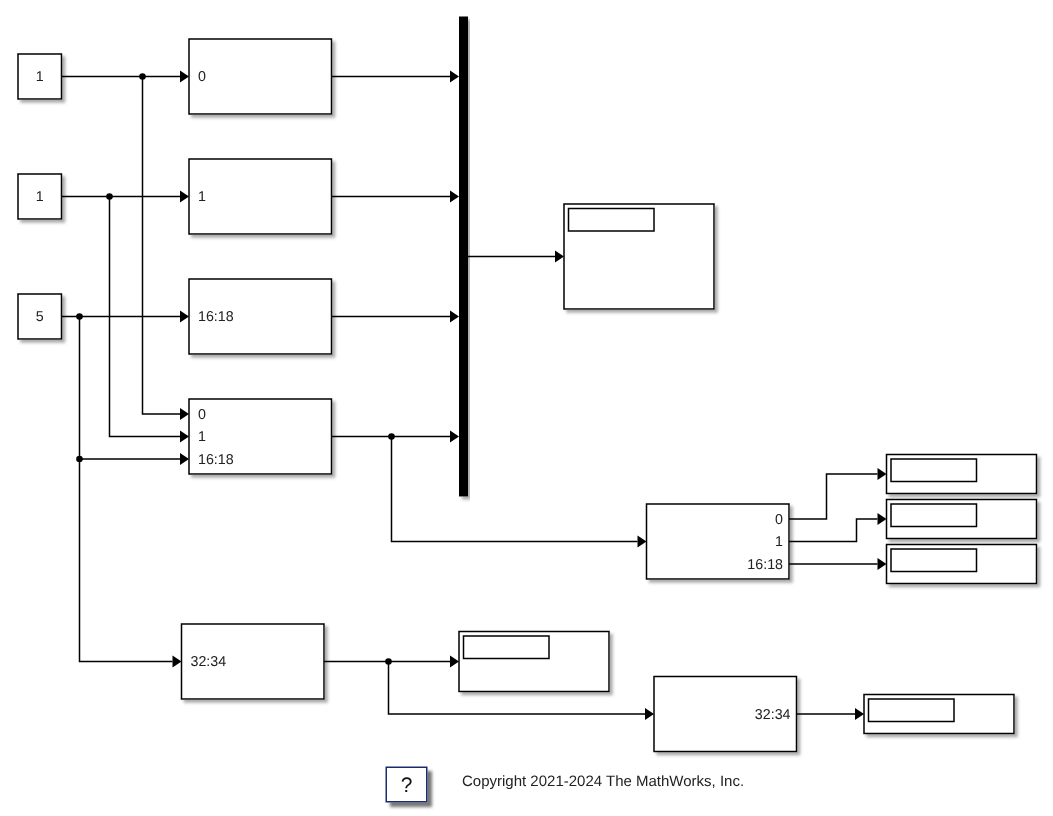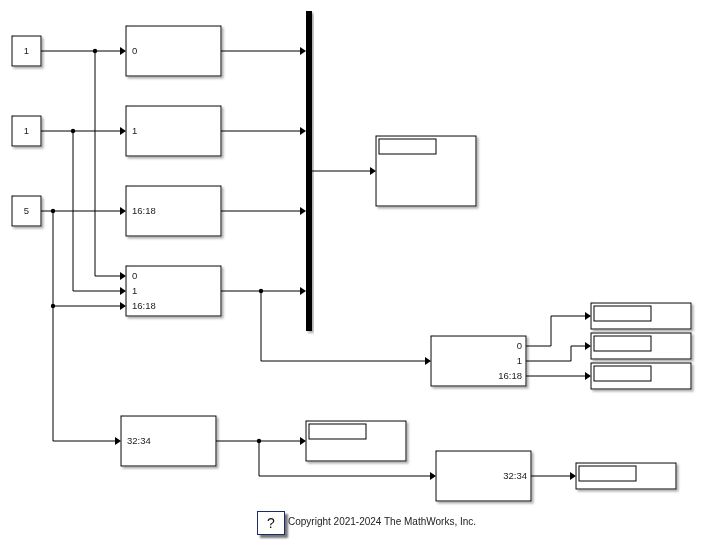--- a/index.html
+++ b/index.html
@@ -4,21 +4,21 @@
 <style>
   html, body { margin: 0; padding: 0; background: #ffffff; }
   body { width: 702px; height: 544px; overflow: hidden; position: relative; font-family: "Liberation Sans", sans-serif; }
   svg { position: absolute; left: 0; top: 0; }
   .blk { fill: #ffffff; stroke: #000000; stroke-width: 1; }
   .wire { fill: none; stroke: #000000; stroke-width: 1; }
   .arrow { fill: #000000; }
   .dot { fill: #000000; }
   .lbl { font-family: "Liberation Sans", sans-serif; font-size: 9.5px; fill: #222222; }
   .disp { fill: #ffffff; stroke: #000000; stroke-width: 1; }
-  .copyright { position: absolute; left: 288px; top: 516px; font-size: 10px; color: #222; font-family: "Liberation Sans", sans-serif; }
+  .copyright { position: absolute; left: 308px; top: 516px; font-size: 10px; color: #222; font-family: "Liberation Sans", sans-serif; }
   .help { position: absolute; left: 257px; top: 511px; width: 26px; height: 22px; border: 1px solid #1a2a6a; background: #fff; box-shadow: 3px 3px 2px #777; font-size: 14px; text-align: center; line-height: 22px; color: #111; cursor: pointer; }
 </style>
 </head>
 <body>
 
 <svg width="702" height="544" viewBox="0 0 702 544">
   <defs>
     <filter id="sh" x="-10%" y="-10%" width="130%" height="140%">
       <feDropShadow dx="2" dy="2" stdDeviation="1.2" flood-color="#888" flood-opacity="0.7"></feDropShadow>
     </filter>

